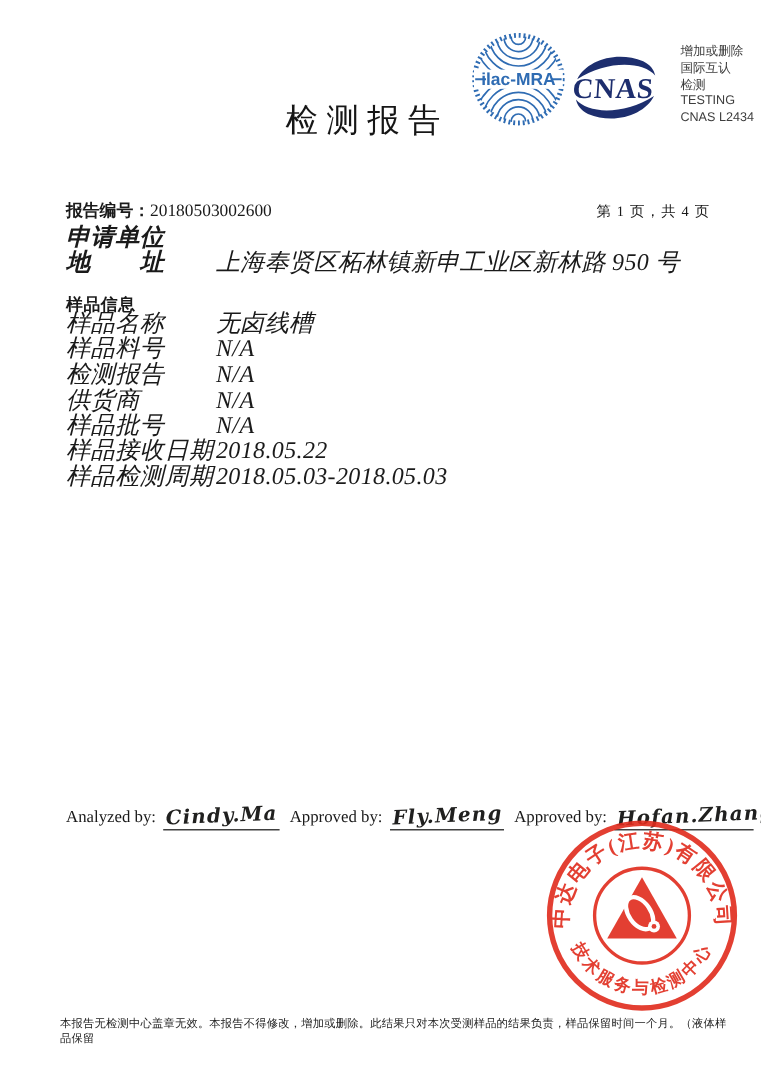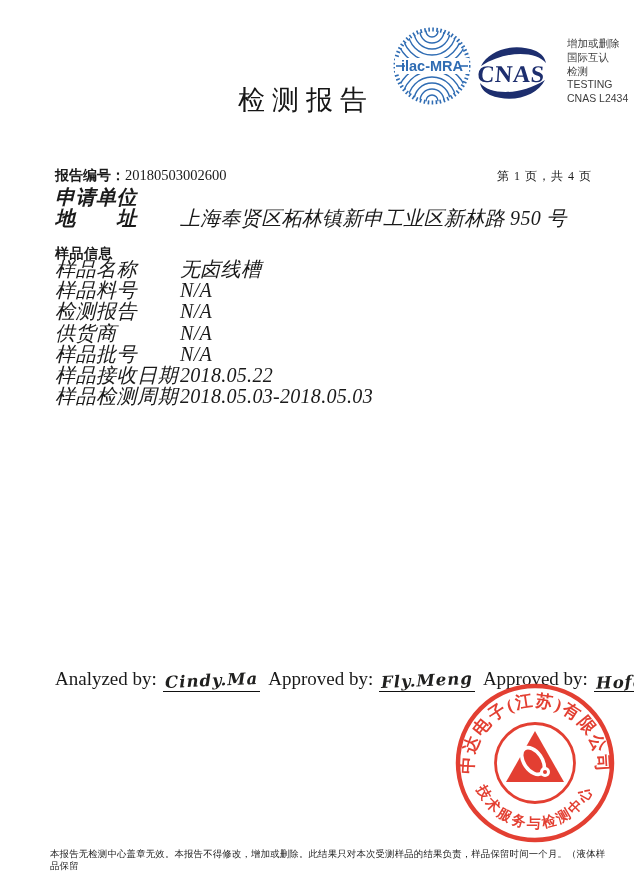--- a/index.html
+++ b/index.html
@@ -31,21 +31,21 @@
   .section-title{position:absolute;left:55px;top:245px;
      font-size:14px;font-weight:bold;letter-spacing:.5px;}
   .info-row{display:flex;height:21.2px;align-items:baseline;font-size:20px;font-style:italic;}
   .info-label{width:125px;flex:0 0 125px;letter-spacing:.5px;}
   .lbl-bold{font-weight:bold;}
   .info-value{flex:1;letter-spacing:.3px;}
 
   
   .sign-row{position:absolute;top:650px;left:55px;width:560px;height:42px;
      display:flex;align-items:flex-end;}
-  .sign-label{font-size:19px;padding-bottom:2px;white-space:nowrap;text-align:right;}
+  .sign-label{font-size:14px;padding-bottom:2px;white-space:nowrap;text-align:right;}
   .sig-box{border-bottom:1.3px solid #111;text-align:center;margin:0 8px 0 6px;
      padding:0 2px 1px 2px;}
   .sig{display:inline-block;font-family:"DejaVu Serif",serif;font-style:italic;
      font-weight:bold;font-size:16.5px;letter-spacing:1px;color:#20201f;
      transform:rotate(-2.5deg);white-space:nowrap;}
   .sig-analyzed{width:96px;}
   .sig-checked{width:100px;}
   .sig-approved{width:112px;margin-right:0;}
 
   

